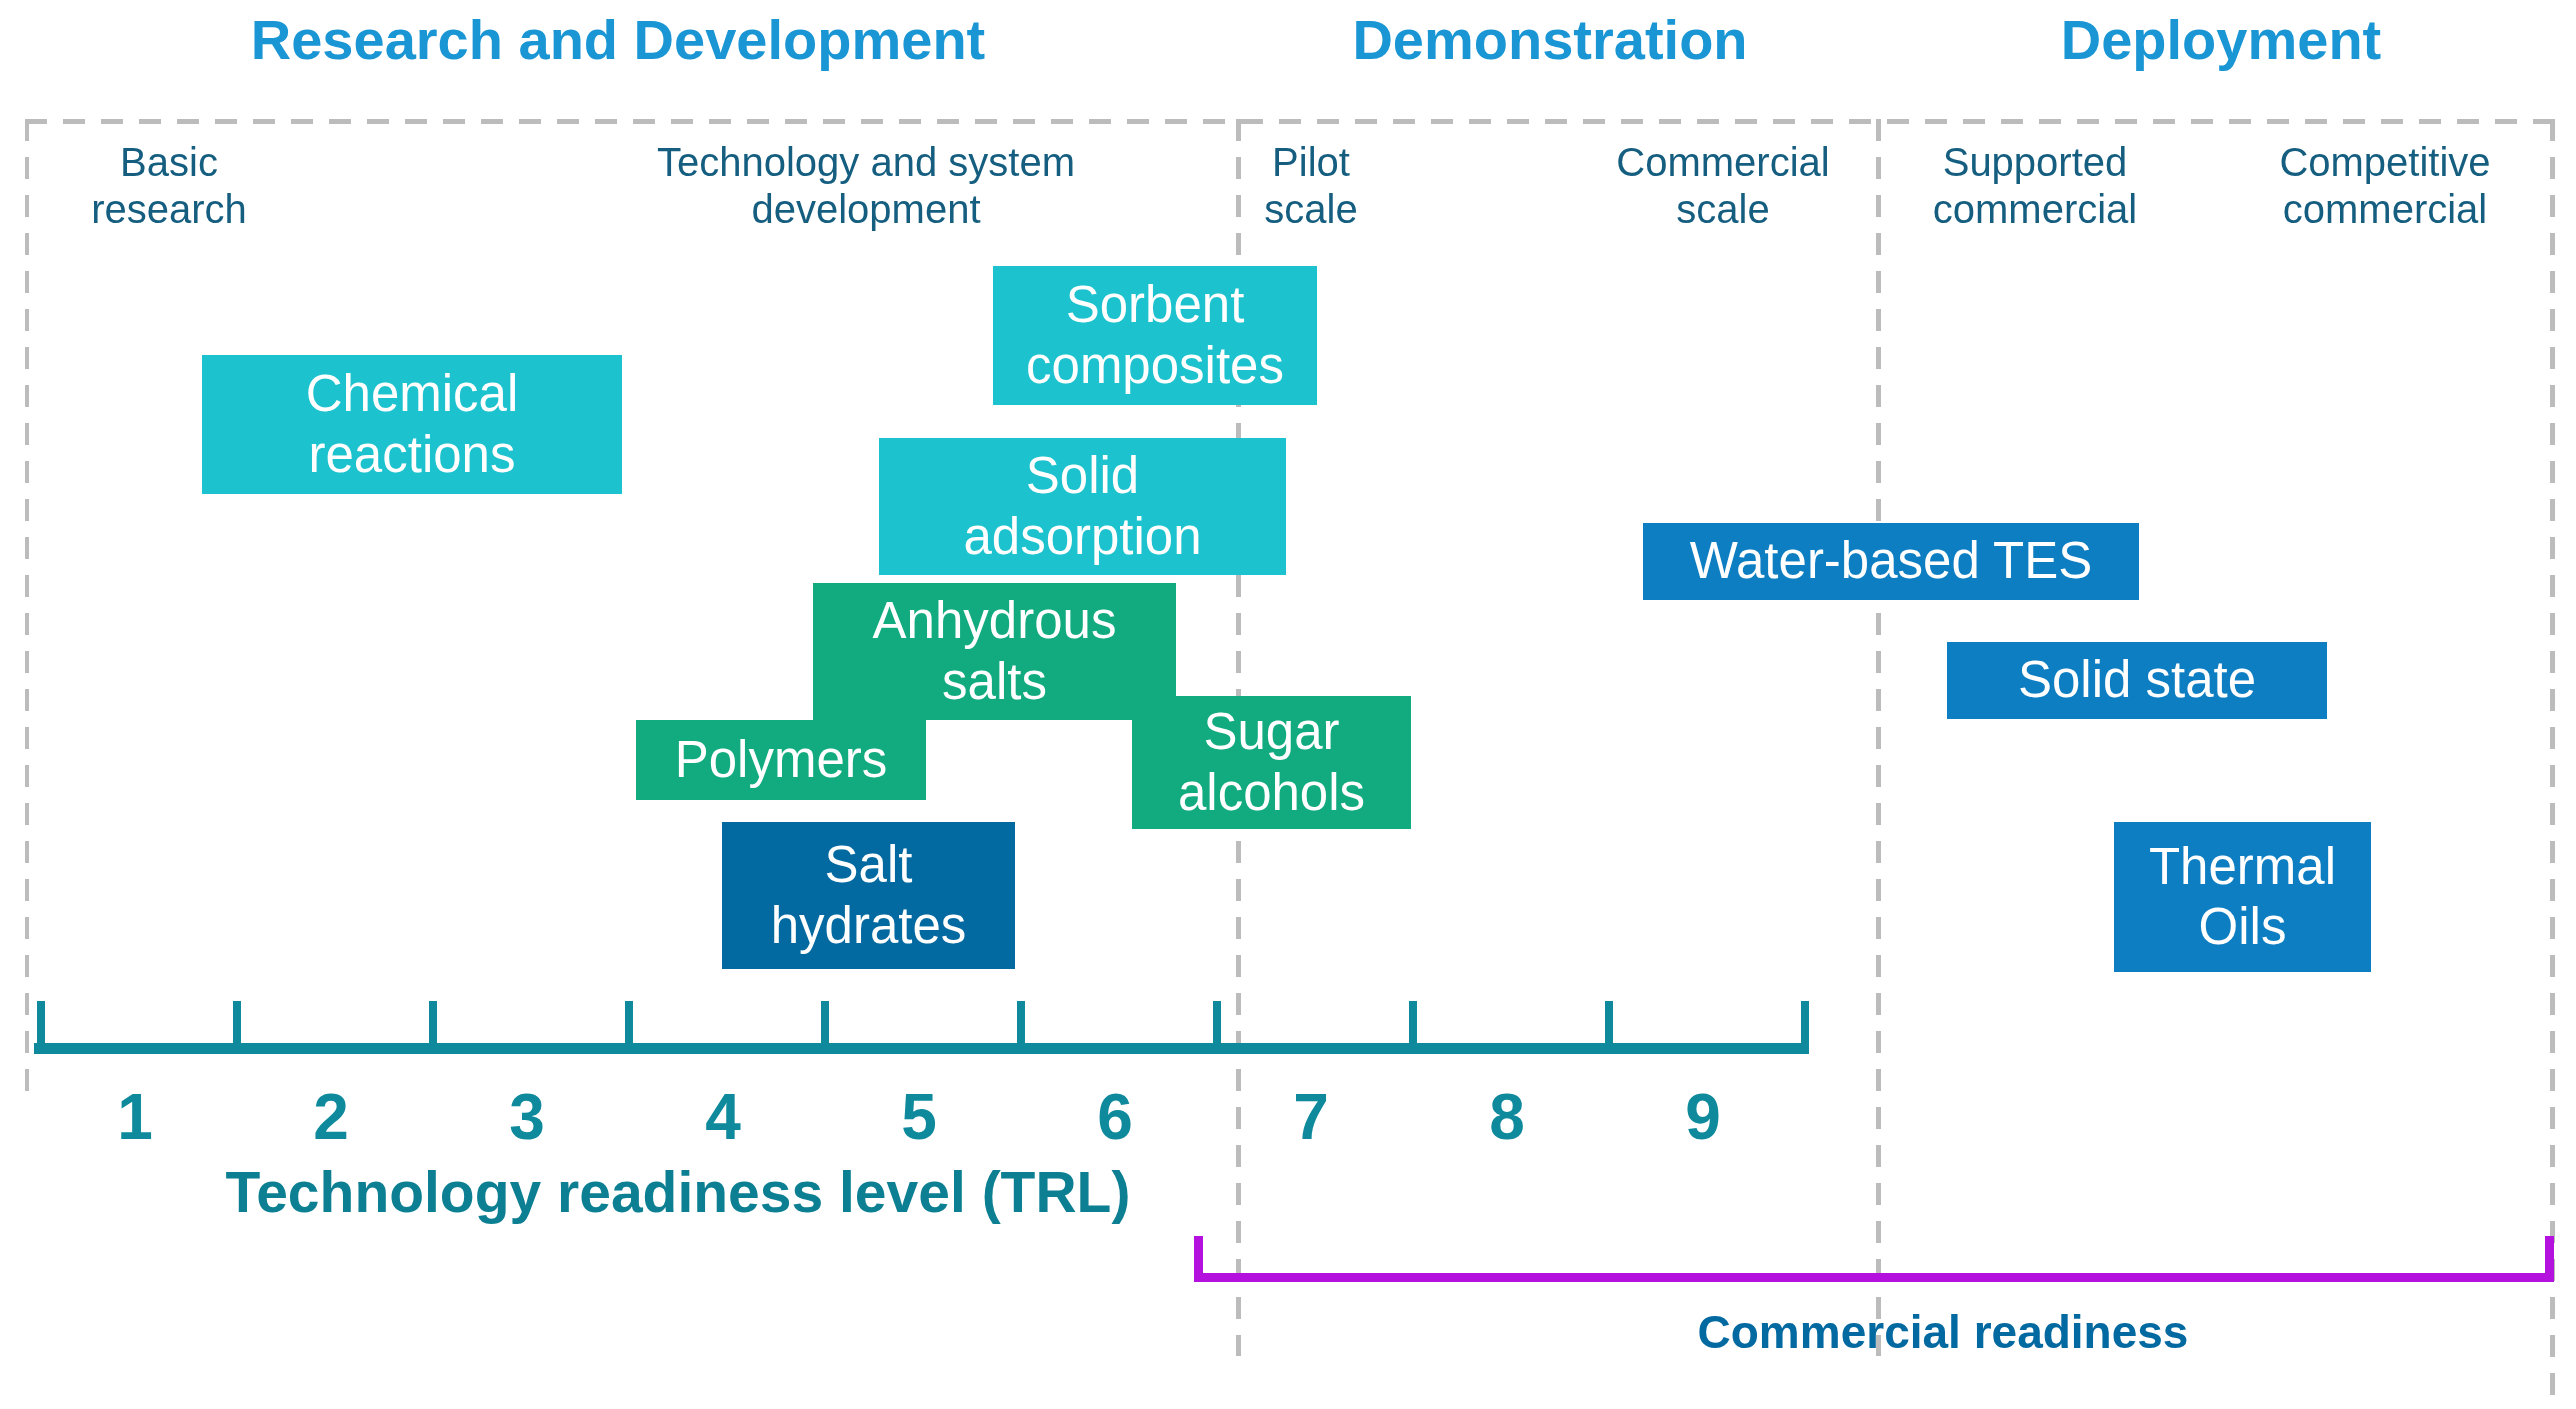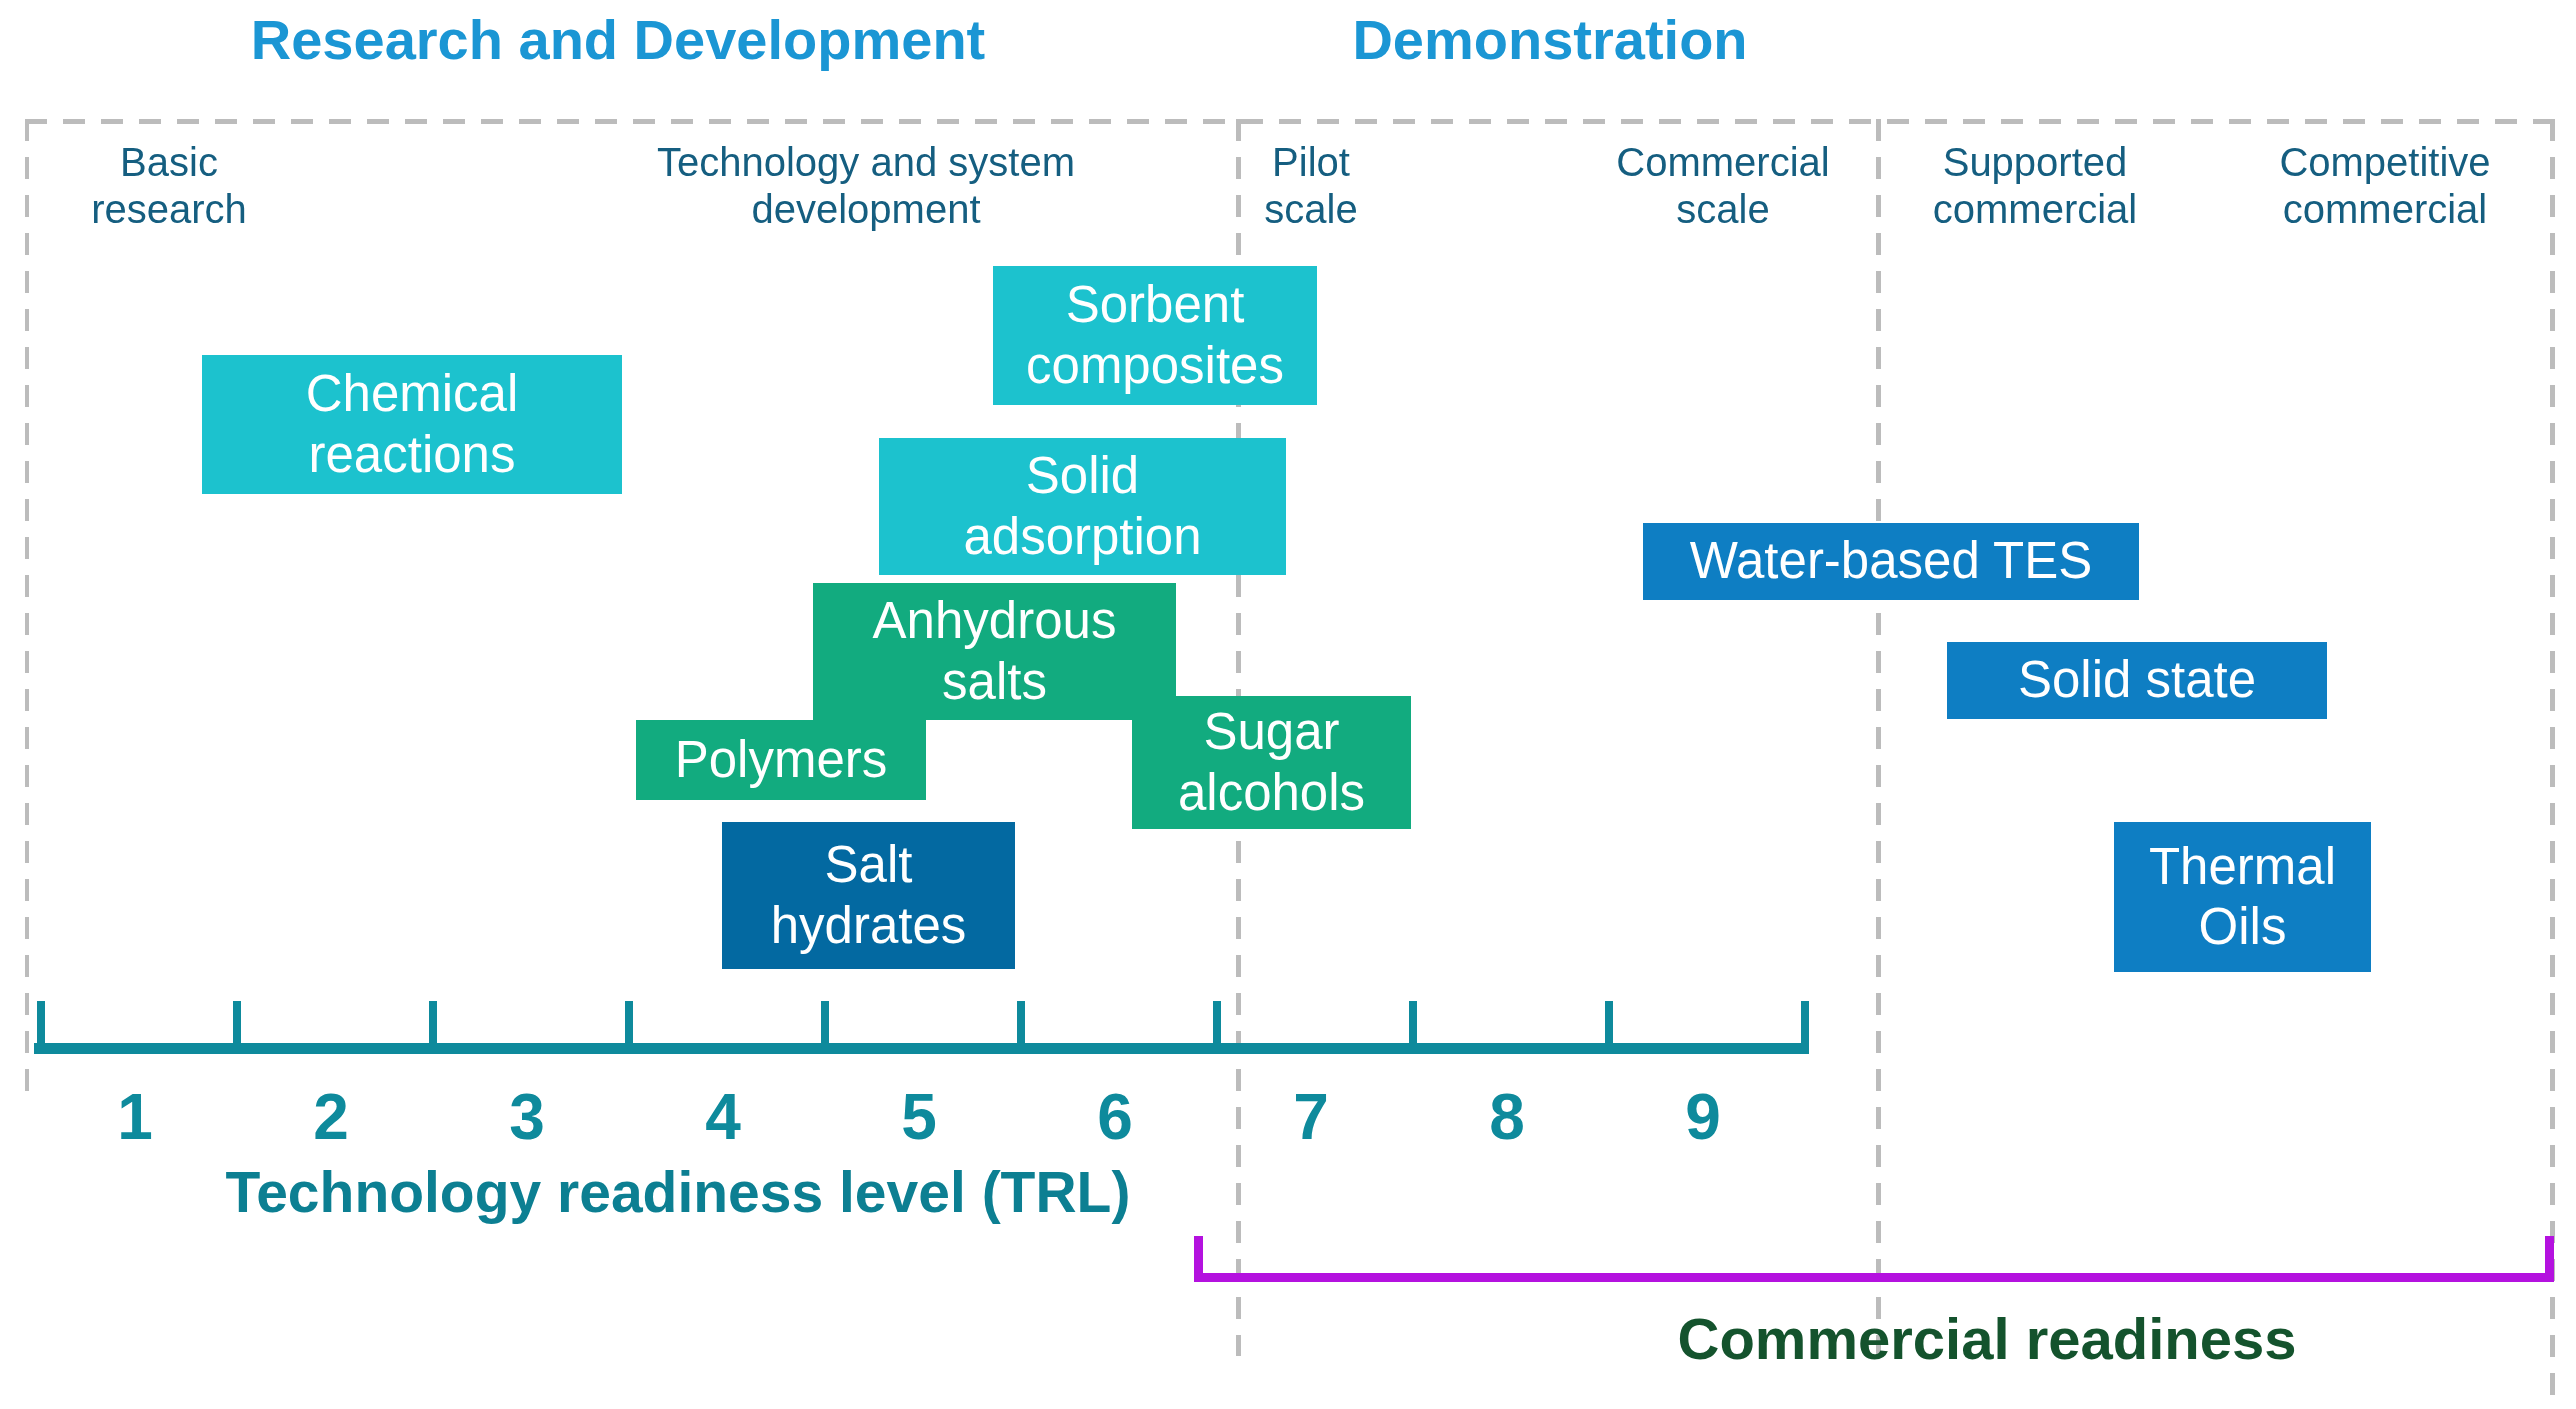--- a/index.html
+++ b/index.html
@@ -33,29 +33,30 @@
   .axis-tick { position: absolute; width: 8.2px; background: #0e8a9c; }
   .axis-num { position: absolute; transform: translateX(-50%); font-size: 64px;
               font-weight: 700; color: #0e8a9c; }
   .trl-label { position: absolute; transform: translateX(-50%);
                font-size: 57px; font-weight: 700; color: #0c7f92; white-space: nowrap; }
 
   
   .bracket-bar { position: absolute; background: #b411df; }
   .bracket-cap { position: absolute; width: 9px; background: #b411df; }
   .commercial-label { position: absolute; transform: translateX(-50%);
-                      font-size: 58px; font-weight: 700; color: #14532d; white-space: nowrap; margin-left: 44px; }
+                      font-size: 46px; font-weight: 700; color: #0369a1; white-space: nowrap; }
 </style>
 </head>
 <body>
 
 <div class="figure">
 
   <div class="phase-title" style="left:618px">Research and Development</div>
   <div class="phase-title" style="left:1550px">Demonstration</div>
+  <div class="phase-title" style="left:2221px">Deployment</div>
 
   <div class="dash-h" style="left:24.6px;  top:119px; width:2530px"></div>
   <div class="dash-v" style="left:24.6px;  top:119px; height:972px"></div>
   <div class="dash-v" style="left:1236px;top:119px; height:1237px"></div>
   <div class="dash-v" style="left:1876px;top:119px; height:1237px"></div>
   <div class="dash-v" style="left:2550px;top:119px; height:1284px"></div>
 
   <div class="stage-label" style="left:169px">Basic
 research</div>
   <div class="stage-label" style="left:866px">Technology and system

